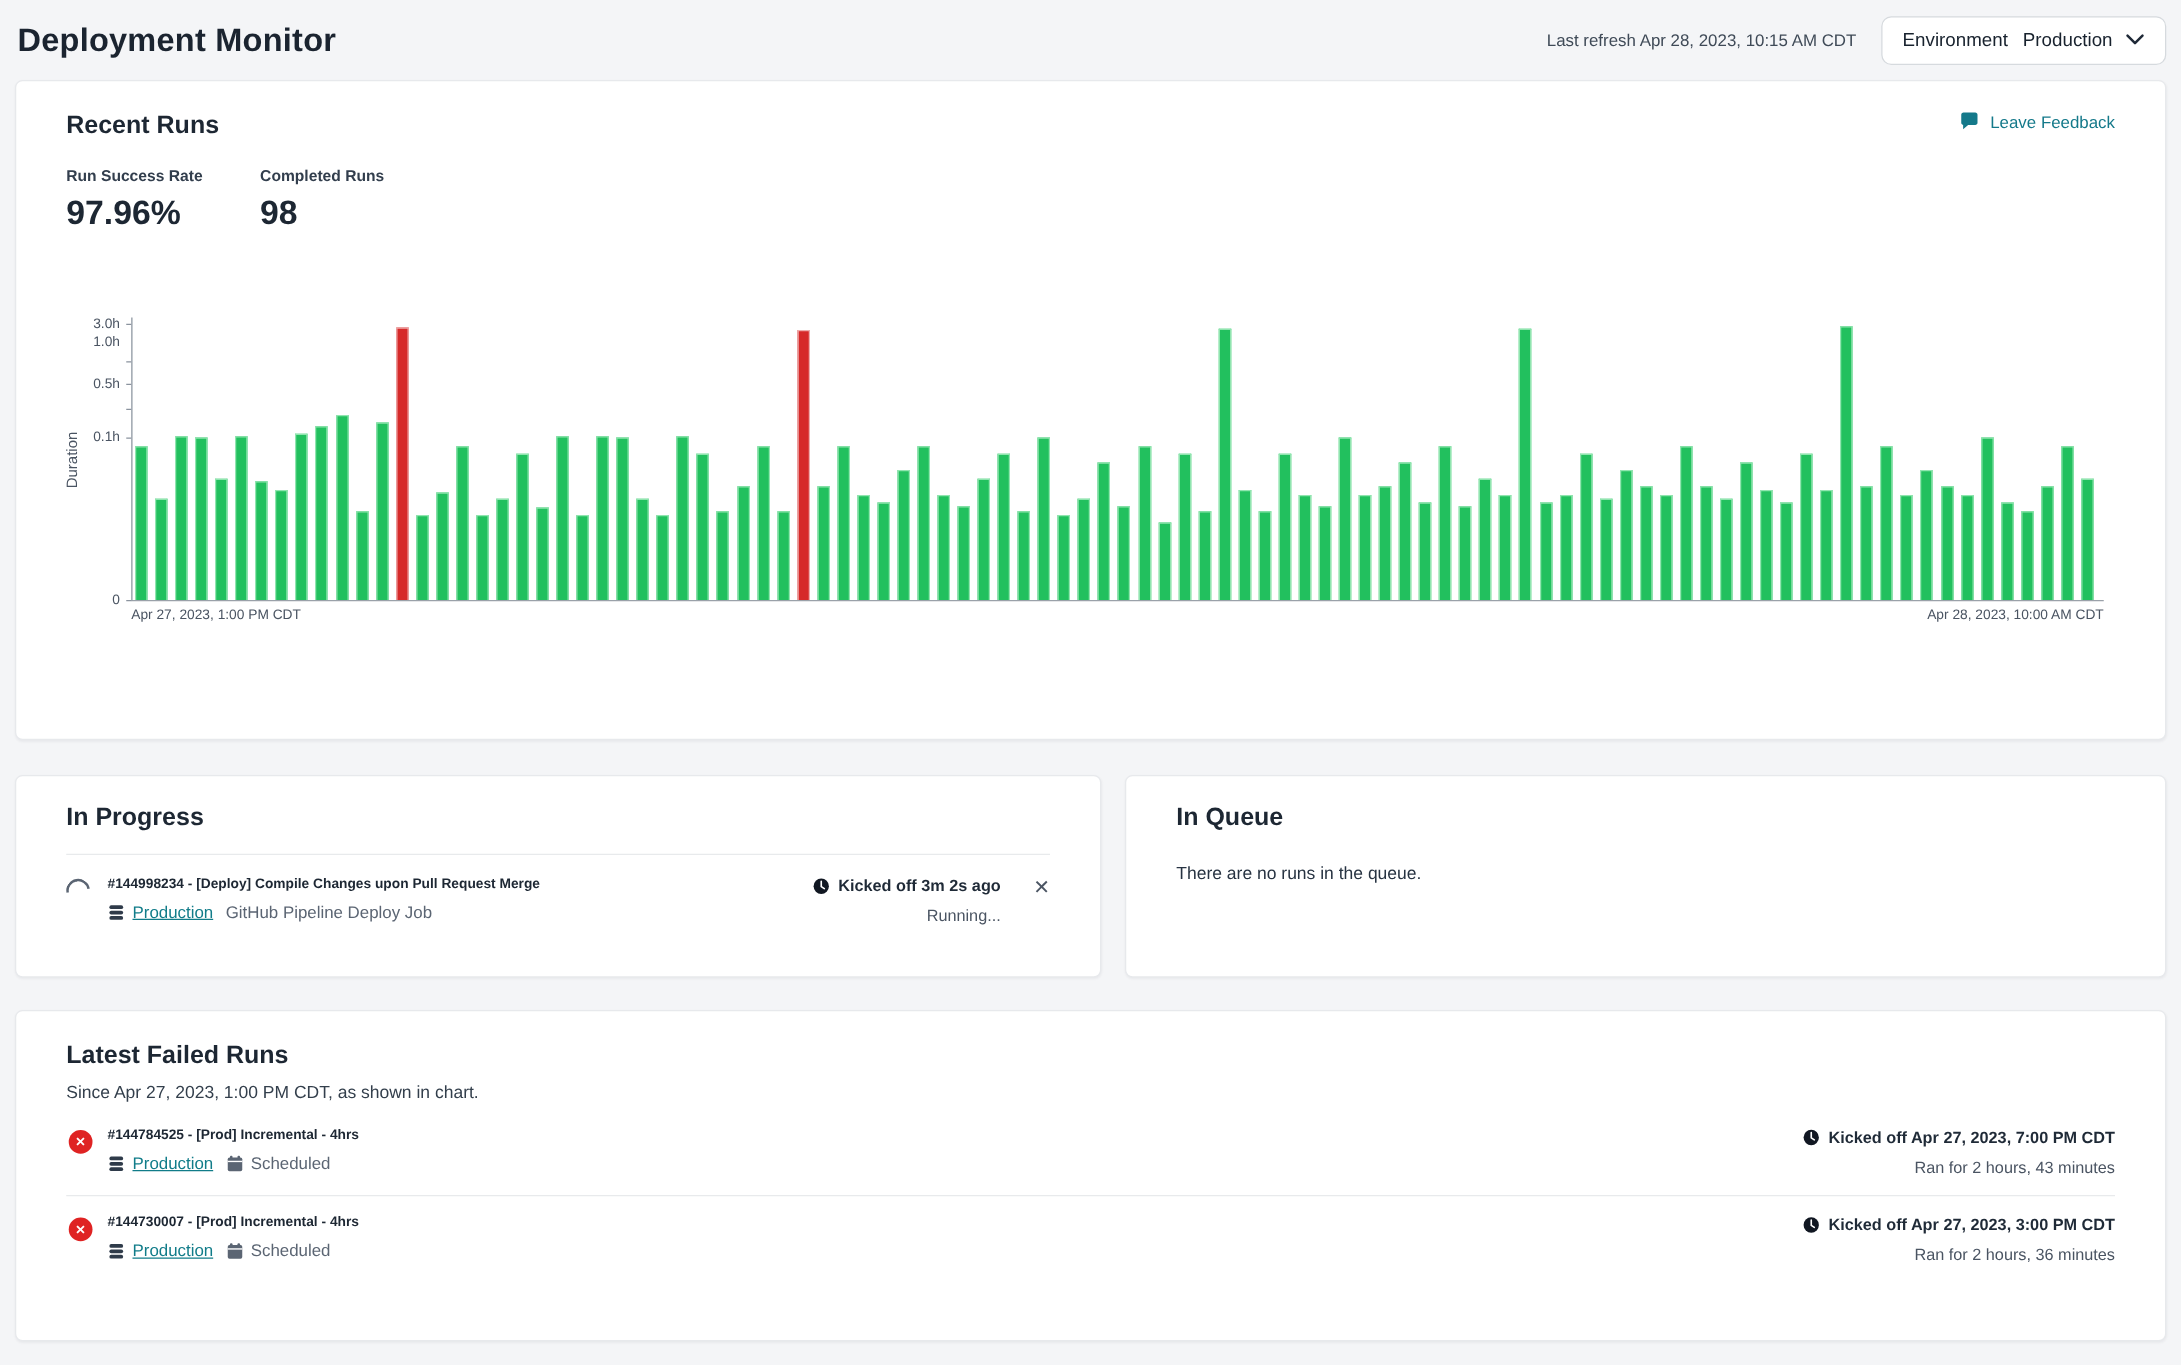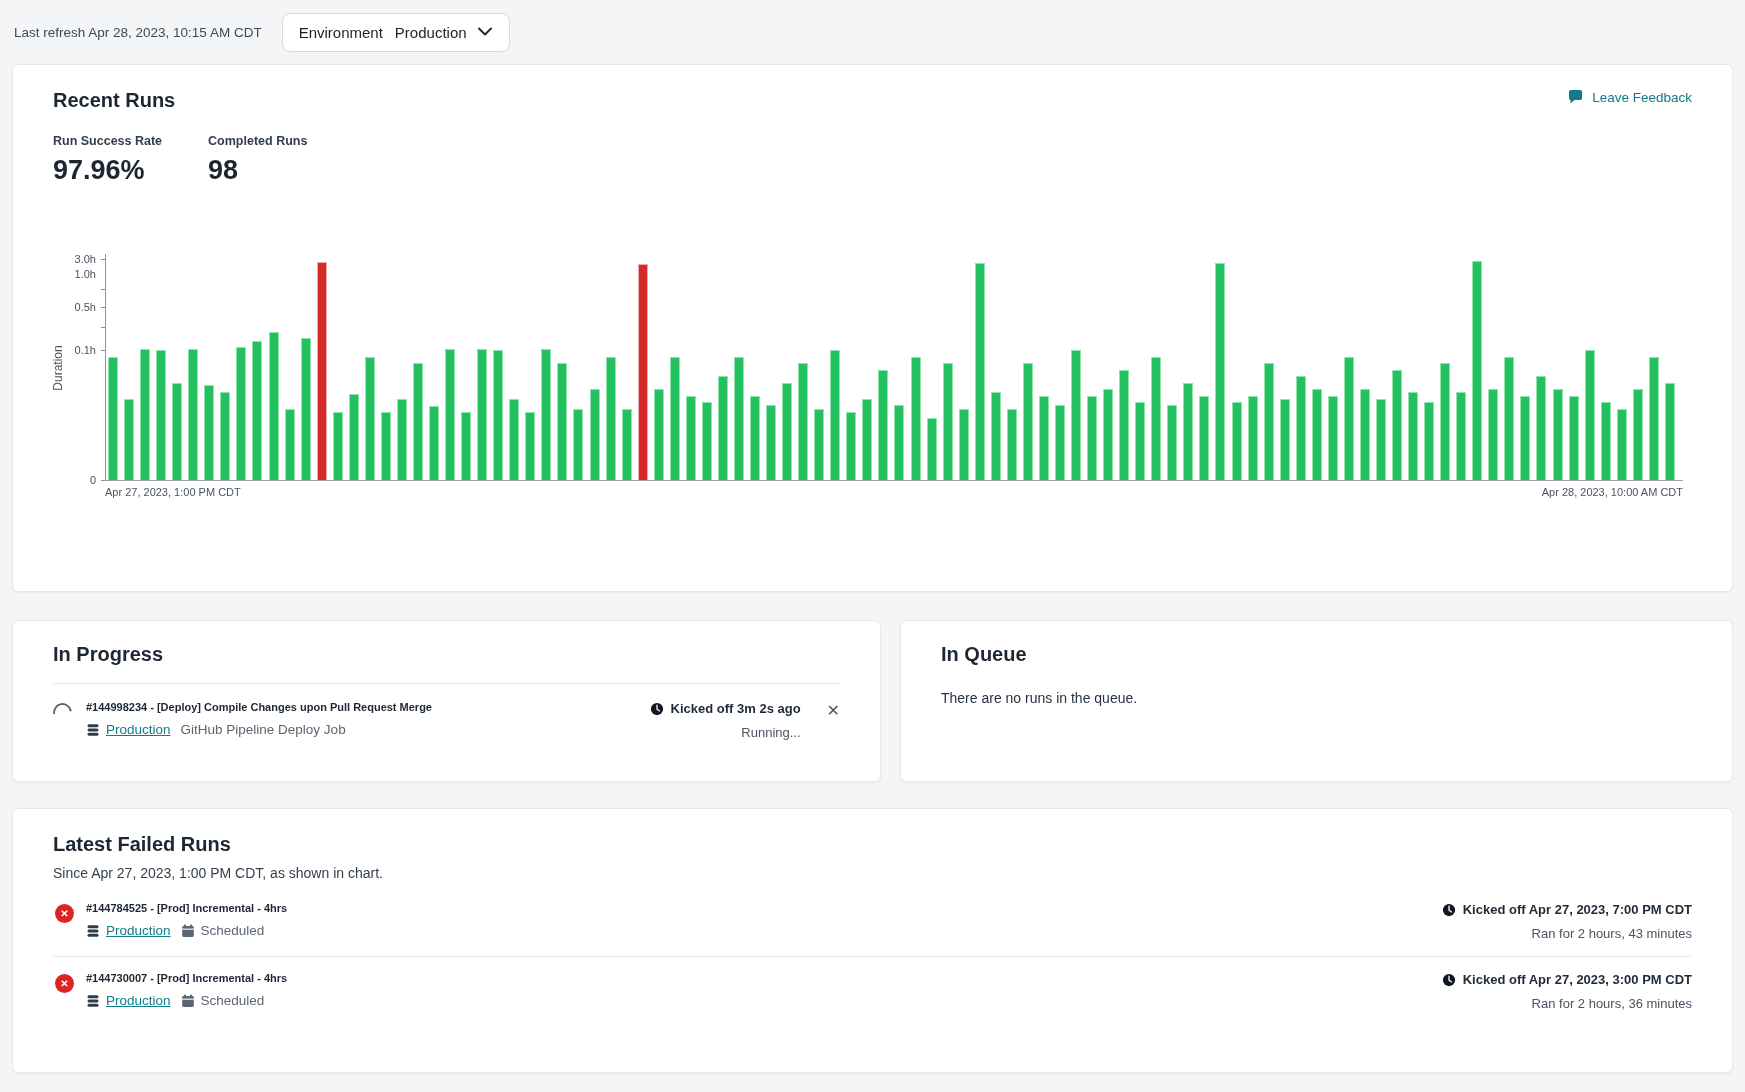--- a/index.html
+++ b/index.html
@@ -80,20 +80,21 @@
   .divider + .failed-row { margin-top:15px; }
   .fail-badge { width:19px; height:19px; border-radius:50%; background:#df2323; color:#fff;
     font-size:10px; font-weight:bold; display:flex; align-items:center; justify-content:center;
     margin:2px 12px 0 2px; }
   .icon { display:inline-flex; }
 </style>
 </head>
 <body>
 
 <div class="header">
+  <div class="page-title">Deployment Monitor</div>
   <div class="header-right">
     <span class="last-refresh">Last refresh Apr 28, 2023, 10:15 AM CDT</span>
     <div class="env-select">
       <span class="env-label">Environment</span>
       <span>Production</span>
       <span class="chev icon">
         <svg width="16" height="10" viewBox="0 0 16 10">
             <path d="M2 1.5 L8 7.5 L14 1.5" fill="none" stroke="#1f2937" stroke-width="2" stroke-linecap="round" stroke-linejoin="round"></path>
           </svg>
       </span>

